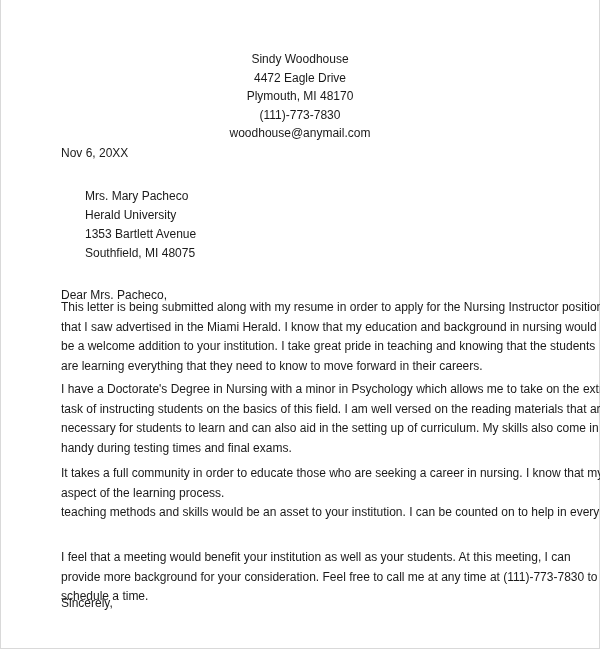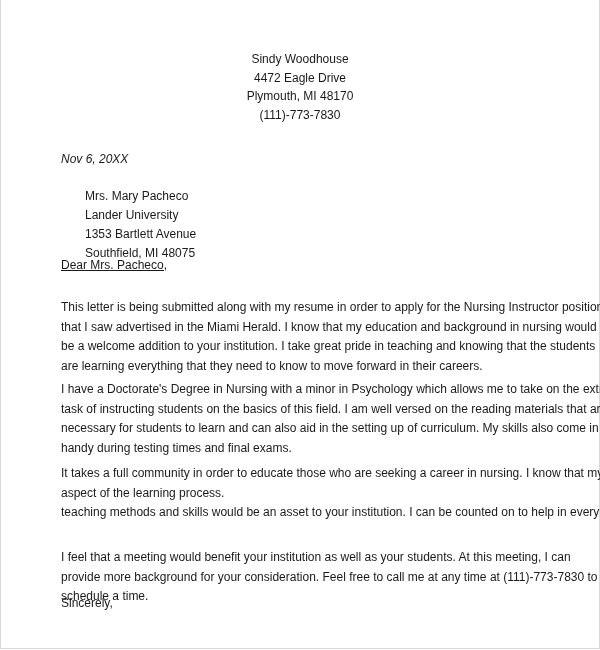--- a/index.html
+++ b/index.html
@@ -20,34 +20,35 @@
 </head>
 <body>
 
 <div class="page">
 
   <div class="sender">
     <div>Sindy Woodhouse</div>
     <div>4472 Eagle Drive</div>
     <div>Plymouth, MI 48170</div>
     <div>(111)-773-7830</div>
+    <div>woodhouse@anymail.com</div>
   </div>
 
-  <div class="block" style="top:150px;font-style:italic;">
+  <div class="block" style="top:144px;">
     <div class="line">Nov 6, 20XX</div>
   </div>
 
   <div class="block" style="top:187px;margin-left:24px;">
     <div class="line">Mrs. Mary Pacheco</div>
-    <div class="line">Lander University</div>
+    <div class="line">Herald University</div>
     <div class="line">1353 Bartlett Avenue</div>
     <div class="line">Southfield, MI 48075</div>
   </div>
 
-  <div class="block" style="top:256px;text-decoration:underline;">
+  <div class="block" style="top:286px;">
     <div class="line">Dear Mrs. Pacheco,</div>
   </div>
 
   <div class="para" style="top:298px;">
     <div class="line">This letter is being submitted along with my resume in order to apply for the Nursing Instructor position</div>
     <div class="line">that I saw advertised in the Miami Herald. I know that my education and background in nursing would</div>
     <div class="line">be a welcome addition to your institution. I take great pride in teaching and knowing that the students</div>
     <div class="line">are learning everything that they need to know to move forward in their careers.</div>
   </div>
 

